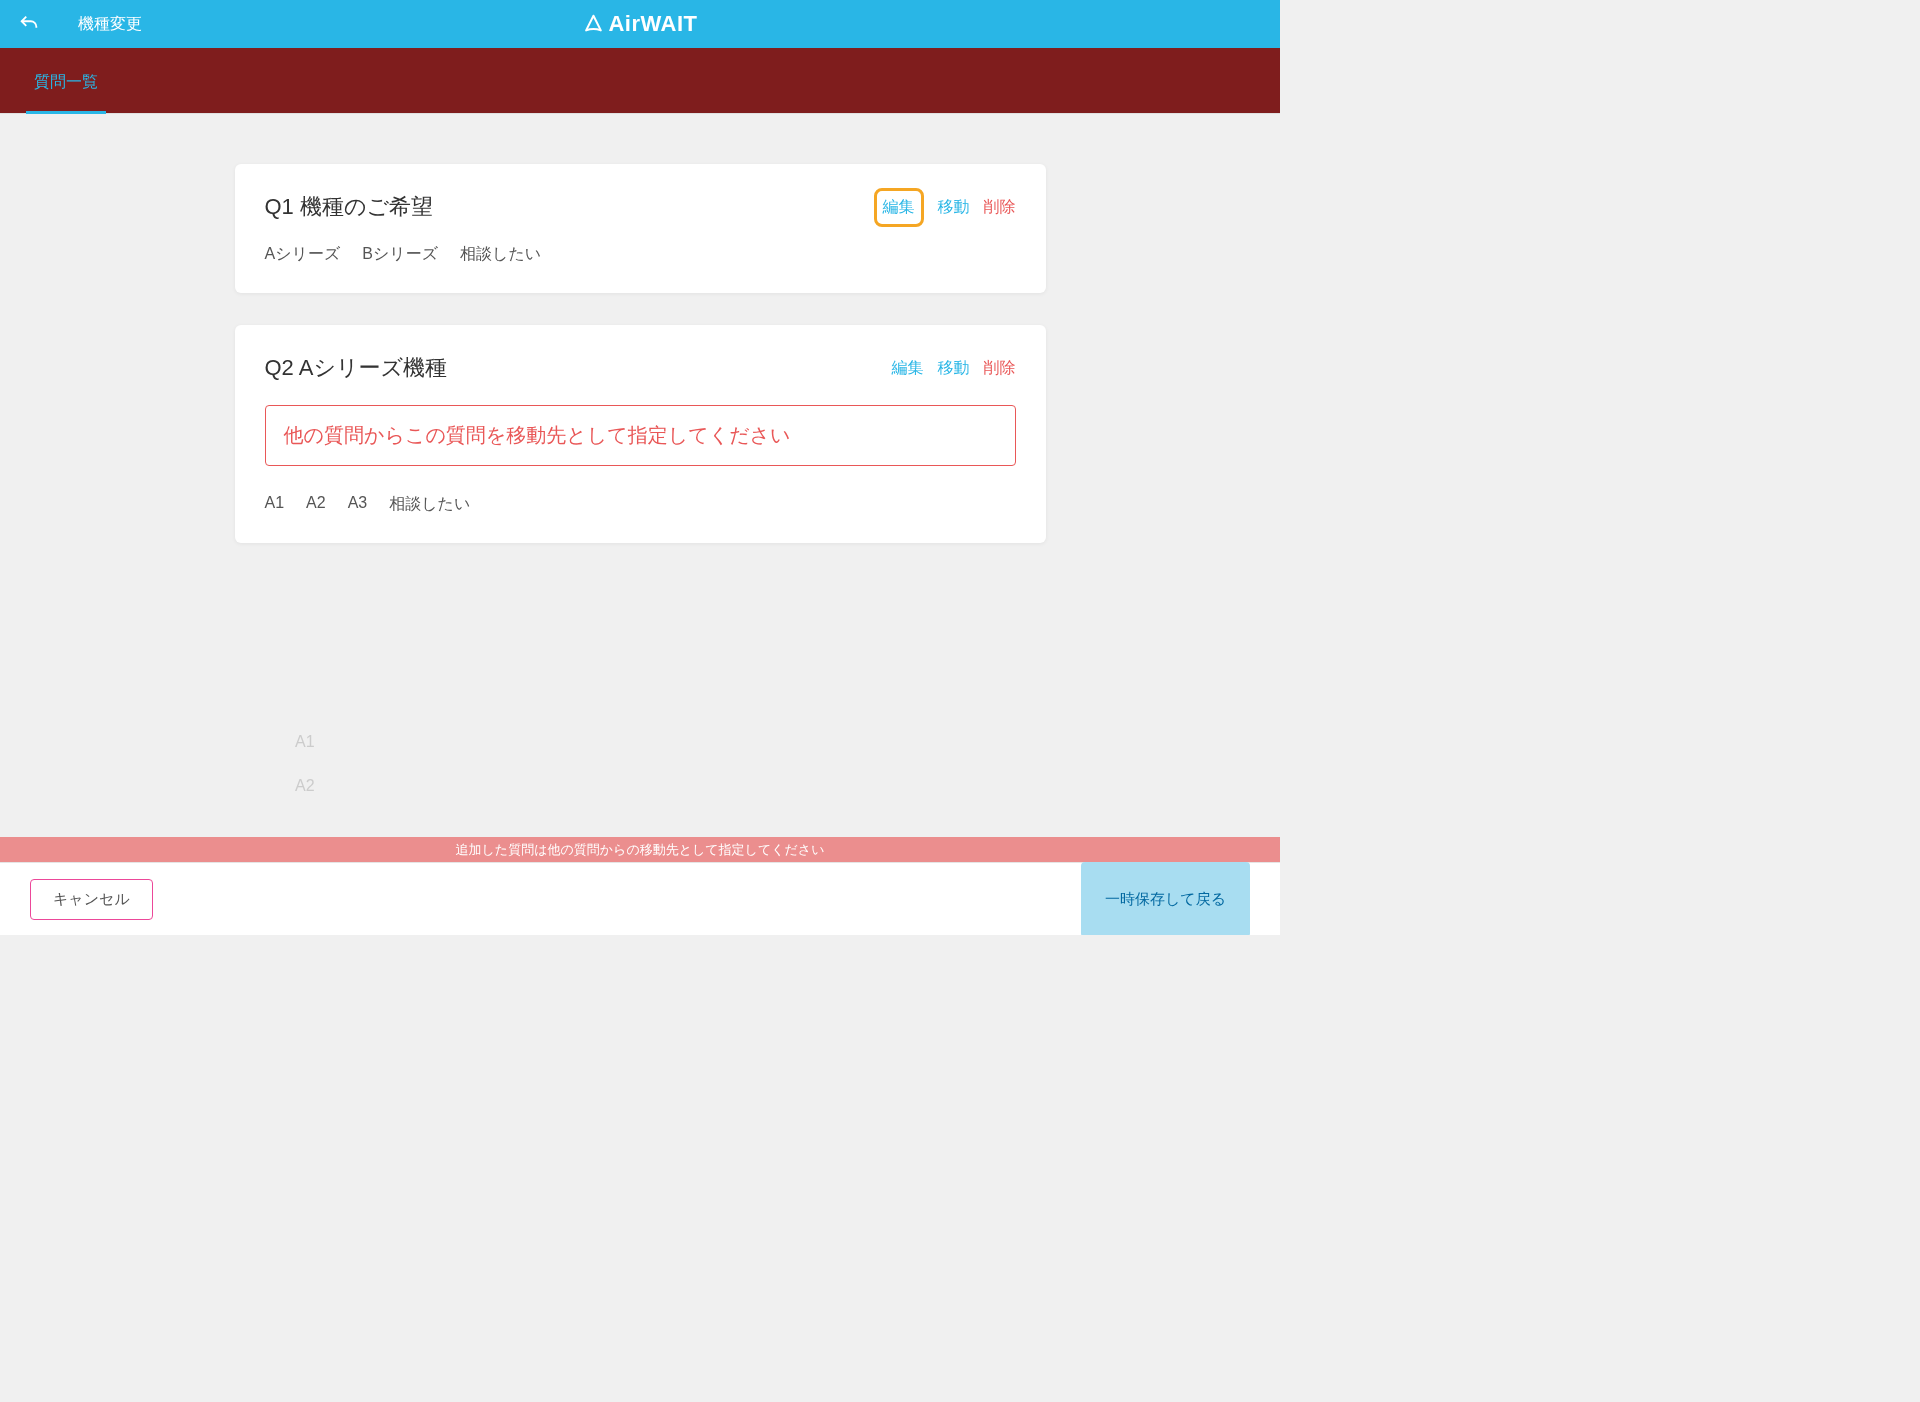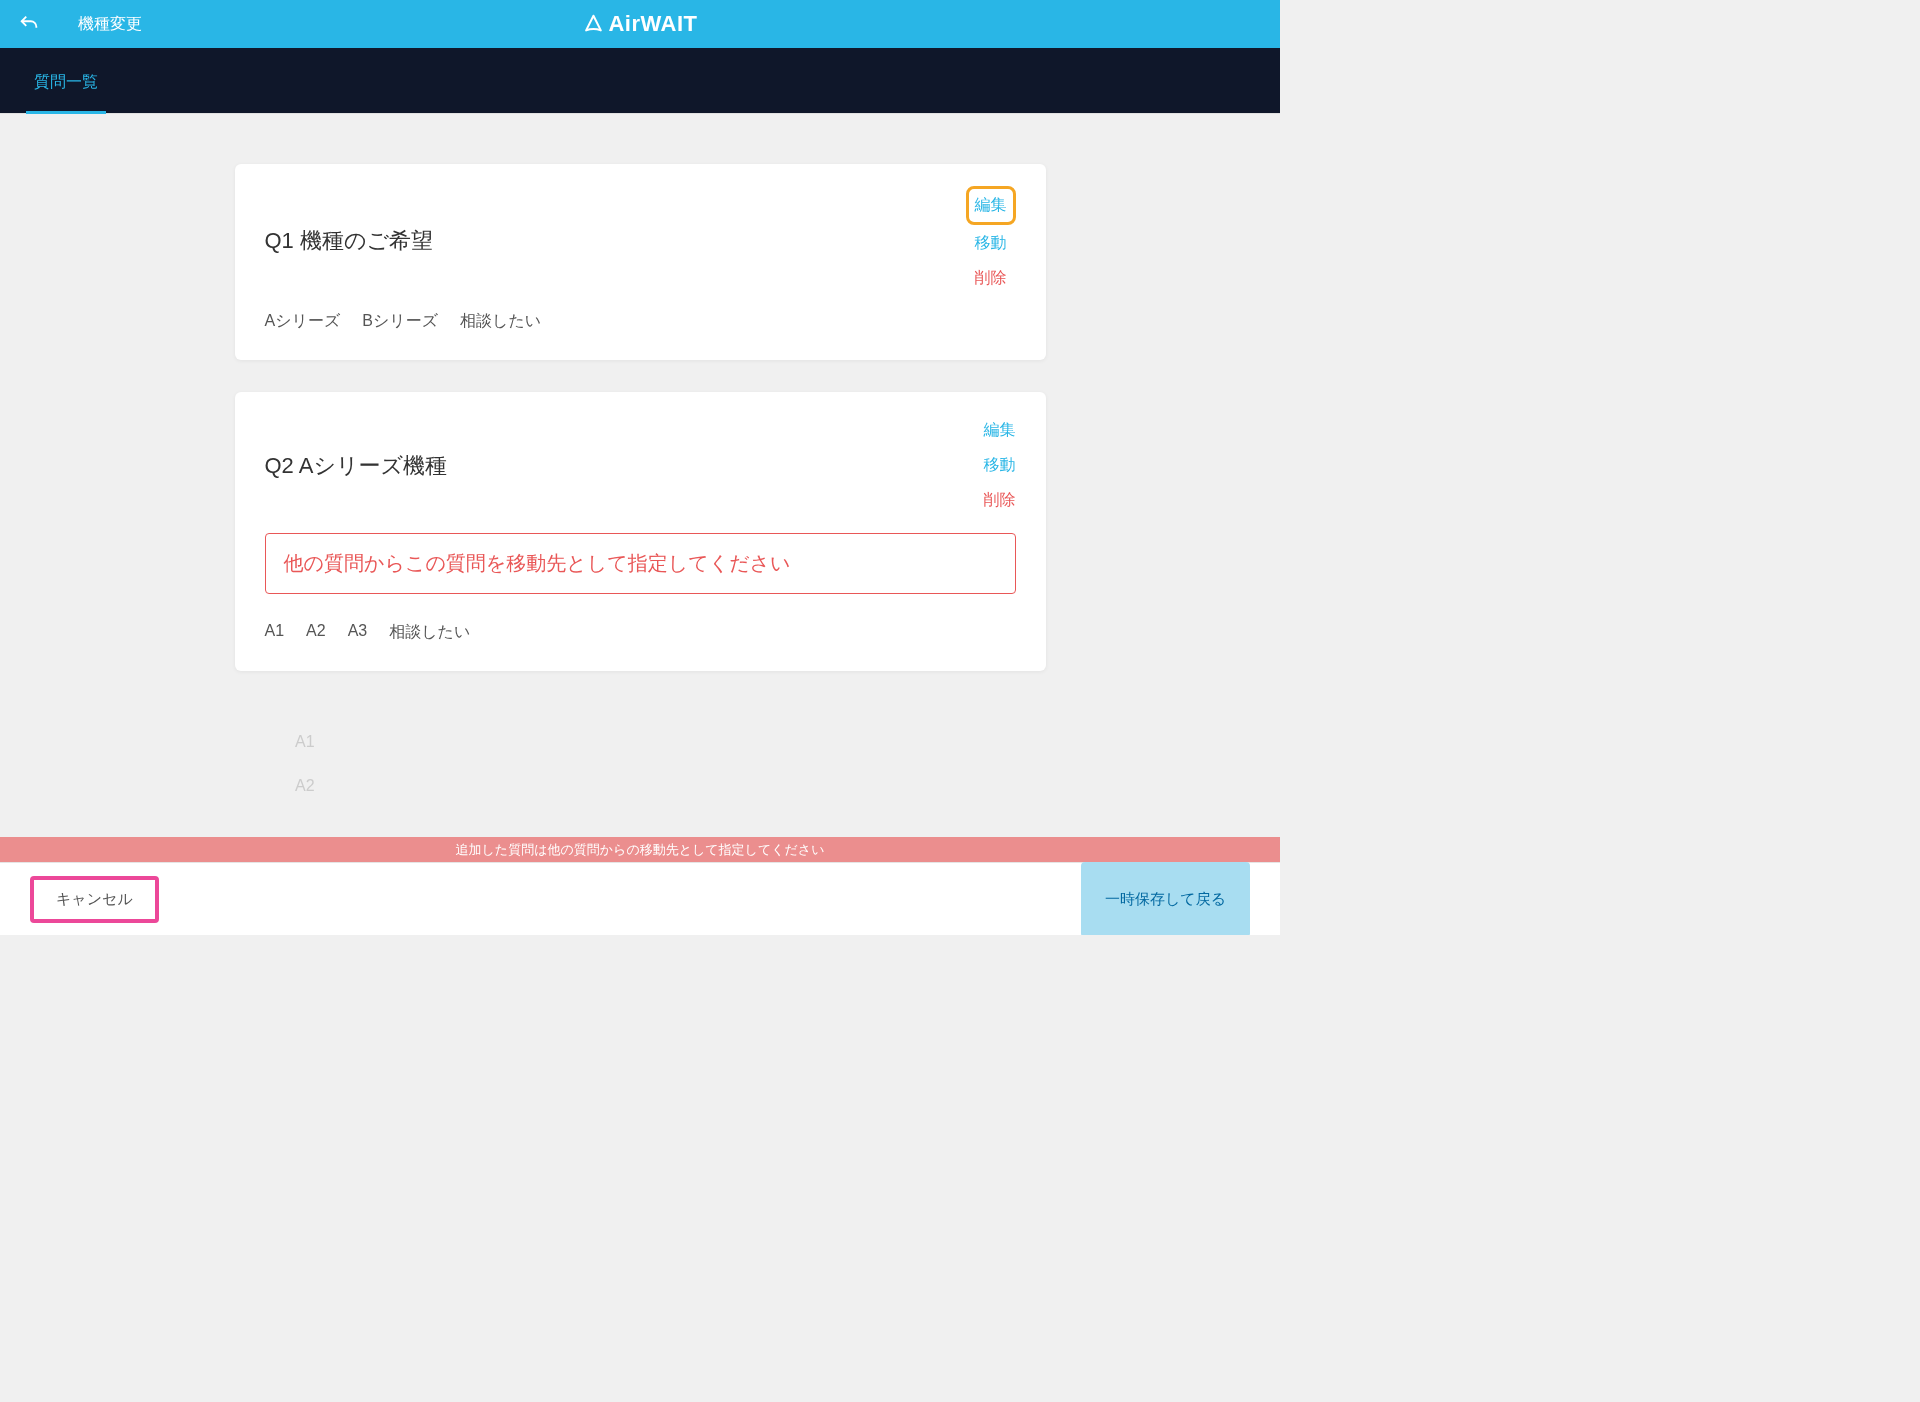--- a/index.html
+++ b/index.html
@@ -40,21 +40,21 @@
       align-items: center;
       gap: 4px;
     }
     .logo-text {
       font-size: 22px;
       font-weight: 600;
       color: white;
       letter-spacing: 0.5px;
     }
     .tabs {
-      background: #0f172a;
+      background: #7f1d1d;
       height: 66px;
       display: flex;
       align-items: flex-end;
       border-bottom: 1px solid #e0e0e0;
       padding-left: 34px;
     }
     .tab {
       padding: 22px 0 20px 0;
       font-size: 16px;
       color: #29b6e6;
@@ -104,21 +104,20 @@
     }
     .card-title {
       font-size: 22px;
       color: #333;
       font-weight: 400;
     }
     .card-actions {
       display: flex;
       gap: 14px;
       align-items: center;
-      flex-direction: column;
     }
     .action-btn {
       font-size: 16px;
       cursor: pointer;
       color: #29b6e6;
     }
     .action-btn.delete { color: #e95757; }
     .action-highlight {
       border: 3px solid #f5a623;
       border-radius: 8px;
@@ -165,21 +164,21 @@
       background: white;
       display: flex;
       align-items: center;
       justify-content: space-between;
       padding: 0 30px;
       border-top: 1px solid #e5e5e5;
       z-index: 5;
     }
     .btn-cancel {
       background: white;
-      border: 4px solid #ec4899;
+      border: 1px solid #ec4899;
       border-radius: 4px;
       padding: 10px 22px;
       font-size: 15px;
       color: #555;
       cursor: pointer;
     }
     .btn-primary {
       background: #a8ddf1;
       border: none;
       border-radius: 4px;

